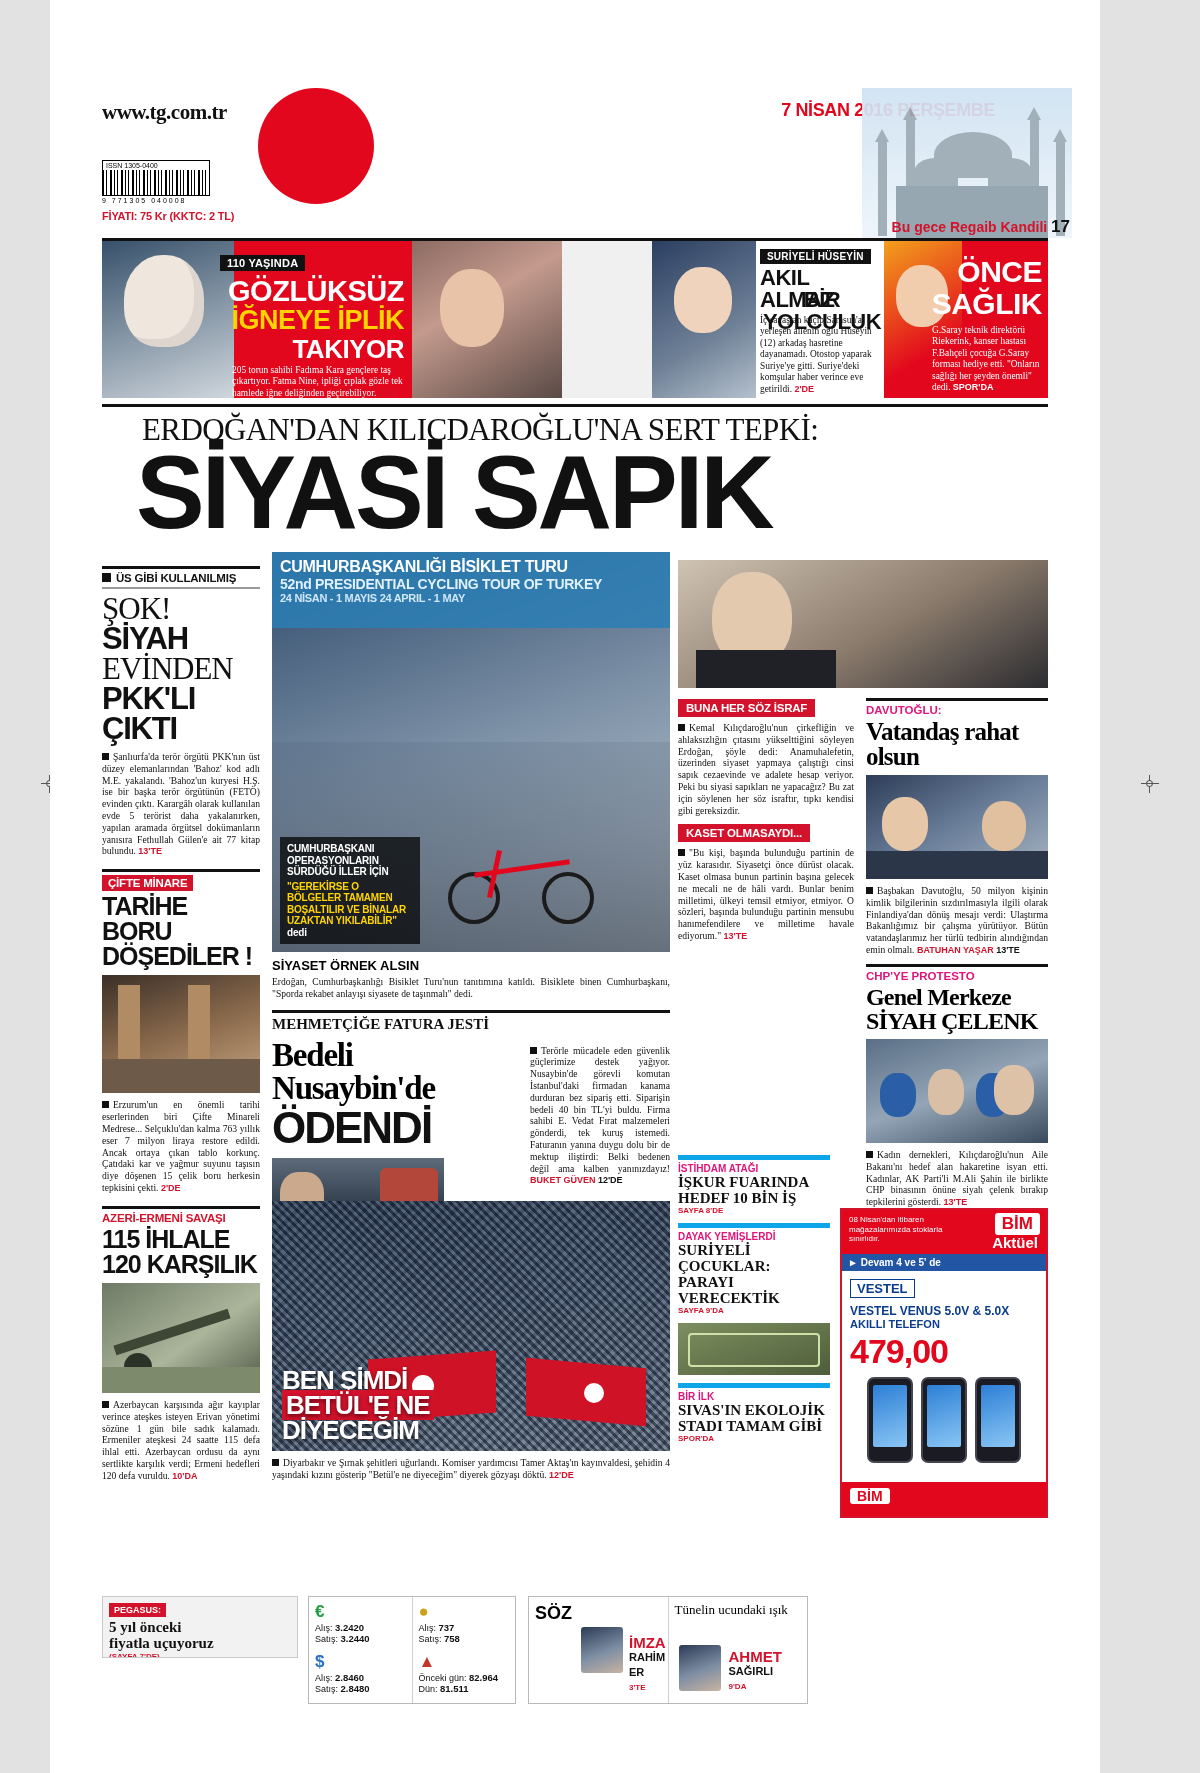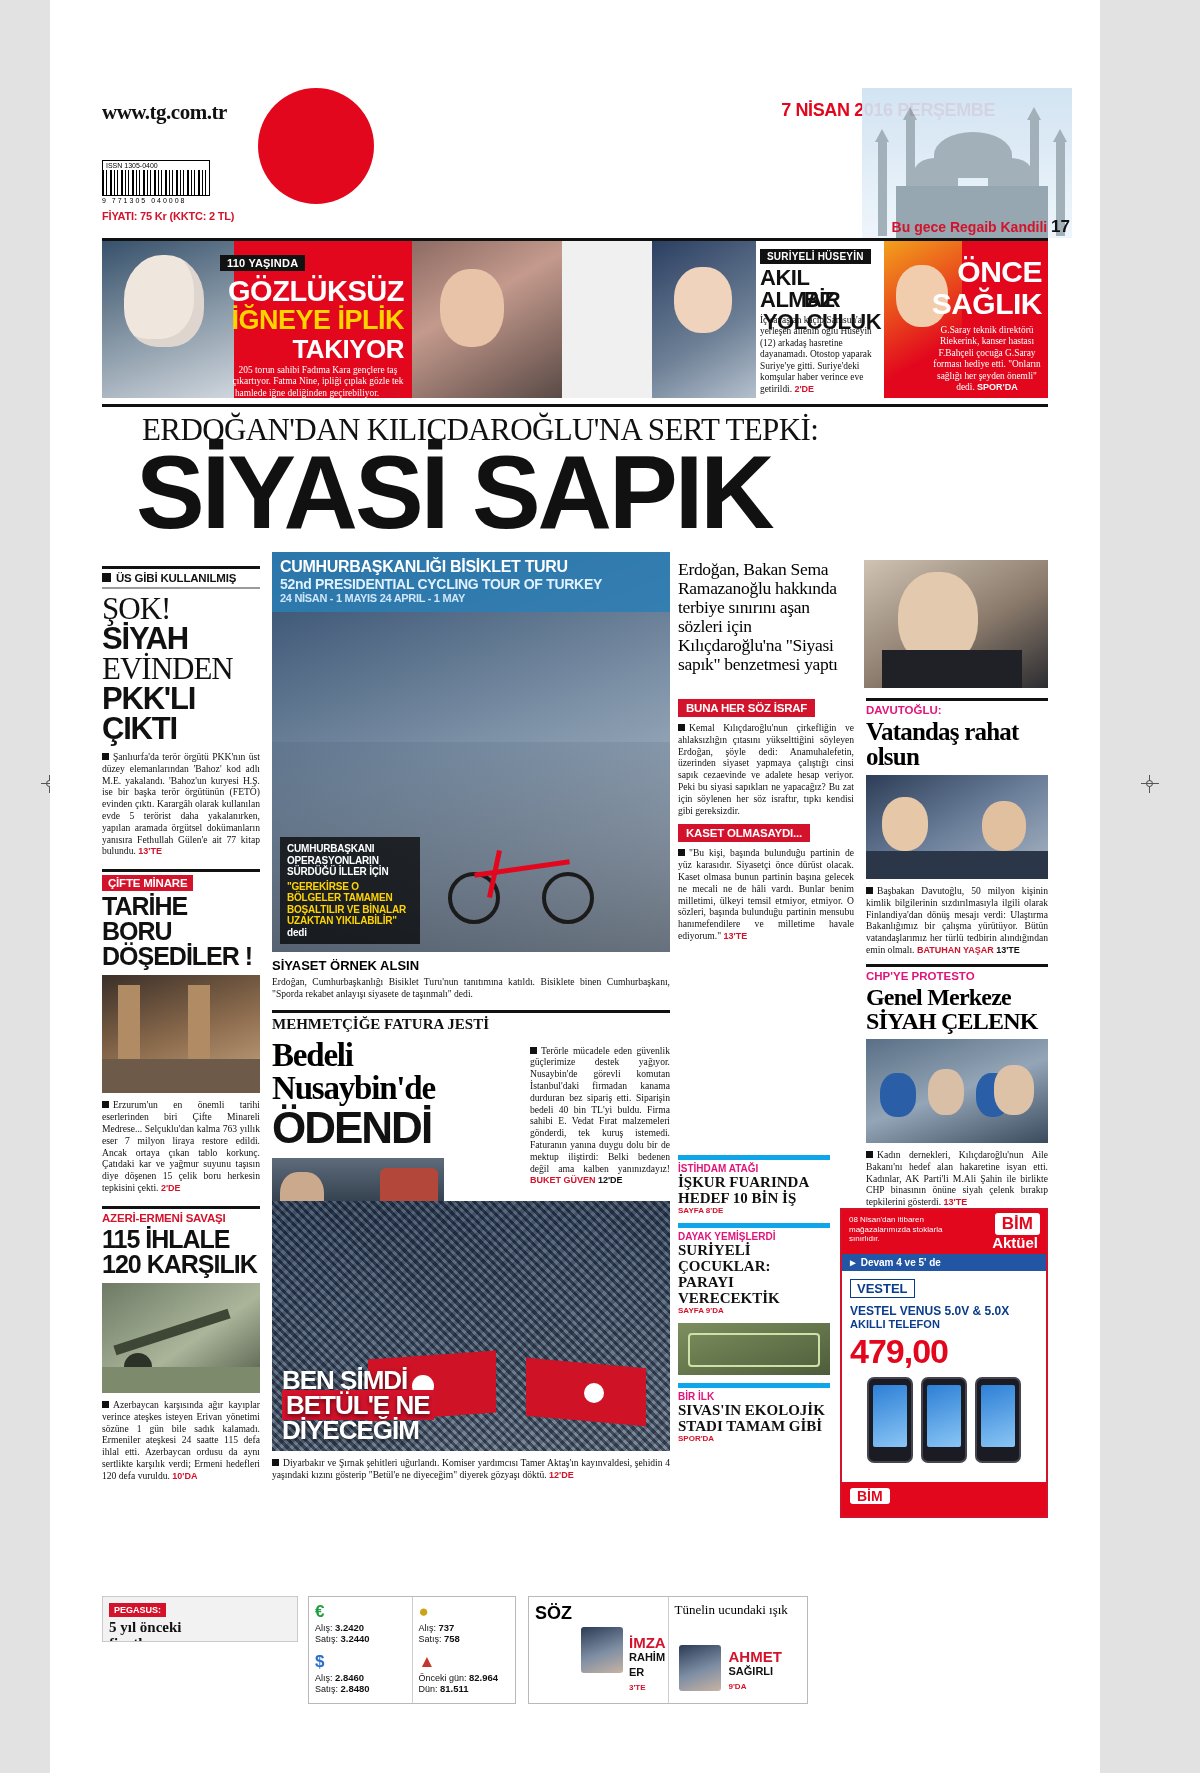--- a/index.html
+++ b/index.html
@@ -76,21 +76,21 @@
   .tz4 .ph{ left:0; width:78px; background:linear-gradient(150deg,#f2a01c,#e2071d 70%);}
   .tz4 .ph:after{ content:""; position:absolute; left:12px; top:24px; width:52px; height:62px;
     border-radius:46%; background:#f1cdae;}
   .tbadge{ position:absolute; background:#111; color:#fff; font-family:"Liberation Sans",sans-serif;
     font-weight:bold; font-size:11px; padding:2px 7px; letter-spacing:.2px;}
   .th{ position:absolute; font-family:"Liberation Sans",sans-serif; font-weight:bold;
        color:#fff; line-height:1.0; letter-spacing:-.5px; text-align:right;}
   .th.yellow{ color:#ffd400;}
   .th.dark{ color:#111;}
   .tdek{ position:absolute; font-family:"Liberation Serif",serif; font-size:9.4px; line-height:1.22;
-         color:#fff; text-align:center;}
+         color:#fff; text-align:left;}
   .tdek.dark{ color:#111;}
   .tdek b{ font-family:"Liberation Sans",sans-serif; font-size:9px;}
 
   
   .mainrule{ position:absolute; left:52px; top:404px; width:946px; height:3px; background:#111;}
   .kicker{ position:absolute; left:92px; top:412px; font-family:"Liberation Serif",serif;
            font-size:31px; letter-spacing:-.6px; color:#111;}
   .bighead{ position:absolute; left:86px; top:444px; font-family:"Liberation Sans",sans-serif;
     font-weight:bold; font-size:103px; line-height:98px; letter-spacing:-3px; color:#111;}
 
@@ -115,21 +115,21 @@
   .pinkflag{ color:#e0157a; font-family:"Liberation Sans",sans-serif; font-weight:bold; font-size:11.5px;}
 
   .photo{ position:relative; overflow:hidden; background:#8b98a6;}
   .ph-grad1{ background:linear-gradient(160deg,#2f4a6b,#7f93a8 50%,#c6cfd8);}
   .ph-grad2{ background:linear-gradient(145deg,#6f7a66,#aab59a 55%,#4c5544);}
   .ph-grad3{ background:linear-gradient(170deg,#30445f,#61748c 45%,#a9b5c2);}
   .ph-grad4{ background:linear-gradient(160deg,#3b2f28,#8a6a4c 50%,#c8a882);}
   .ph-grad5{ background:linear-gradient(180deg,#5d6b7a,#2e3a48 60%,#7e4b3f);}
   .ph-grad6{ background:linear-gradient(150deg,#2d3d57,#6b7f9a 50%,#aab6c4);}
 
-  .cycban{ position:absolute; left:0; top:0; width:100%; padding:6px 8px 8px;
+  .cycban{ position:absolute; left:0; top:0; width:100%; padding:6px 8px 24px;
     background:rgba(43,126,181,.86); color:#fff;
     font-family:"Liberation Sans",sans-serif; font-weight:bold; letter-spacing:-.3px;}
   .cycban .l1{ font-size:16px;}
   .cycban .l2{ font-size:14px; color:#dff1ff;}
   .cycban .l3{ font-size:11px; color:#cfe7fa;}
   .callout{ position:absolute; left:8px; bottom:8px; width:140px; background:rgba(0,0,0,.72);
     color:#fff; padding:6px 7px; font-family:"Liberation Sans",sans-serif; font-weight:bold;
     font-size:10px; line-height:1.15; letter-spacing:-.2px;}
   .callout .y{ color:#ffd400; }
 
@@ -173,21 +173,21 @@
   .fincell{ flex:1; border-right:1px solid #cfcfcf; padding:5px 6px; position:relative;}
   .fincell:last-child{ border-right:none;}
   .fsym{ font-family:"Liberation Sans",sans-serif; font-weight:bold; font-size:17px;}
   .frow{ font-family:"Liberation Sans",sans-serif; font-size:9px; color:#111;}
   .frow b{ font-size:9.5px;}
   .fin-e{ color:#1f9e3f;} .fin-d{ color:#2a6fc9;} .fin-g{ color:#caa31a;} .fin-b{ color:#c2372c;}
   .colname{ font-family:"Liberation Sans",sans-serif; font-weight:bold; font-size:15px; color:#111; line-height:15px;}
   .colname .red{ color:#d3122b;}
   .colthumb{ width:42px; height:46px; border-radius:3px; background:linear-gradient(160deg,#2b3b55,#7d8ea4 55%,#c8b3a2);}
 
-  .pegasus{ position:absolute; left:52px; top:1596px; width:196px; height:46px;
+  .pegasus{ position:absolute; left:52px; top:1596px; width:196px; height:62px;
             background:#f2f2f2; border:1px solid #c9c9c9; overflow:hidden;}
   .pgs-tag{ background:#d3122b; color:#fff; font-family:"Liberation Sans",sans-serif; font-weight:bold;
             font-size:9px; padding:2px 5px; display:inline-block;}
 </style>
 </head>
 <body>
 
 <div class="printbar">
   <span>i-01r-07_Layout 2  4/6/16  11:25 PM  Page 1</span>
 </div>
@@ -405,23 +405,20 @@
 
     <div class="body" style="margin-top:6px;">
       <span class="sq"></span><span>Diyarbakır ve Şırnak şehitleri uğurlandı. Komiser yardımcısı Tamer Aktaş'ın kayınvaldesi, şehidin 4 yaşındaki kızını gösterip "Betül'e ne diyeceğim" diyerek gözyaşı döktü.</span>
       <b class="pg">12'DE</b>
     </div>
   </div>
 
   <div class="col-r">
 
     <div style="display:flex; gap:10px;">
-      <div style="width:176px;">
-        <div style="font-family:'Liberation Serif',serif; font-size:17.5px; line-height:19px; letter-spacing:-.3px;">Erdoğan, Bakan Sema Ramazanoğlu hakkında terbiye sınırını aşan sözleri için Kılıçdaroğlu'na "Siyasi sapık" benzetmesi yaptı</div>
-      </div>
       <div class="photo" style="flex:1; height:128px; background:linear-gradient(150deg,#cfc3b4,#8b7b6c 55%,#2c2c30);">
         <div style="position:absolute;left:34px;top:12px;width:80px;height:94px;border-radius:46%;background:#e3c9ad;"></div>
         <div style="position:absolute;left:18px;bottom:0;width:140px;height:38px;background:#1f2127;"></div>
       </div>
     </div>
 
     <div style="display:flex; gap:12px; margin-top:10px;">
 
       <div style="width:176px;">
         <div class="redflag">BUNA HER SÖZ İSRAF</div>

